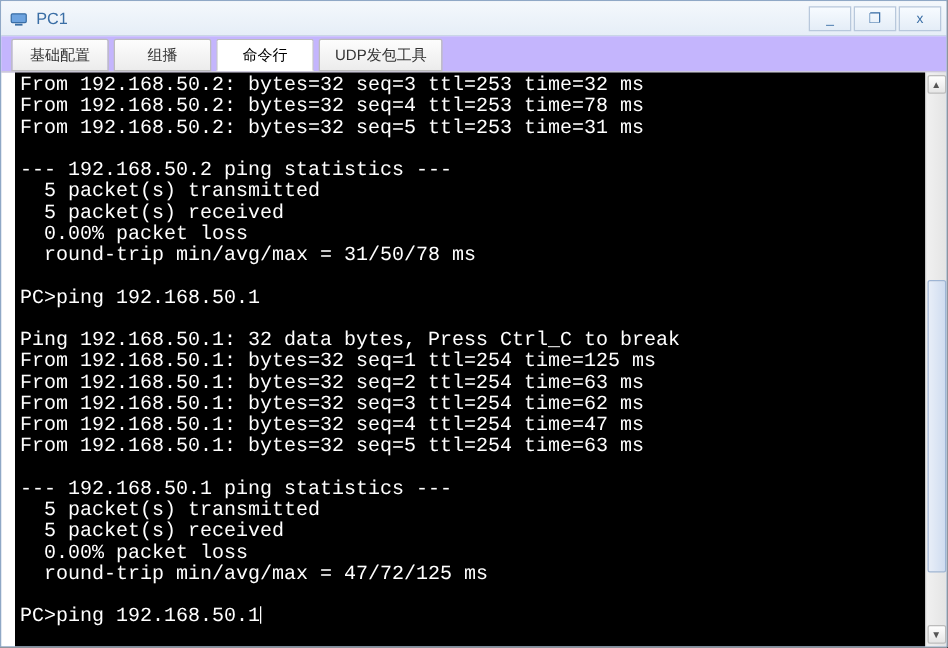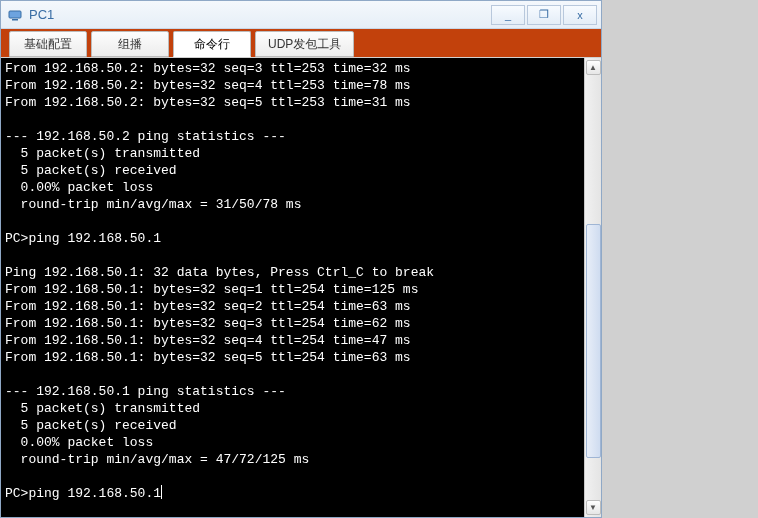--- a/index.html
+++ b/index.html
@@ -4,21 +4,21 @@
 <style>
   * { box-sizing: border-box; margin: 0; padding: 0; }
   body {
     font-family: "Microsoft YaHei", Arial, sans-serif;
     background: #d0d0d0;
     width: 758px;
     height: 518px;
     overflow: hidden;
   }
   .window {
-    width: 602px;
+    width: 758px;
     height: 518px;
     background: #fff;
     border: 1px solid #8fa8c6;
     display: flex;
     flex-direction: column;
   }
   .titlebar {
     height: 28px;
     background: linear-gradient(to bottom, #f4f8fc 0%, #e6eef7 100%);
     border-bottom: 1px solid #c9d6e6;
@@ -39,21 +39,21 @@
     width: 34px; height: 20px;
     border: 1px solid #b8c8dc;
     background: linear-gradient(to bottom,#f7fbff,#e4edf7);
     margin-left: 2px;
     display: flex; align-items: center; justify-content: center;
     font-size: 11px; color: #3a6ea5;
     cursor: pointer;
   }
   .tabbar {
     height: 29px;
-    background: #c2410c;
+    background: #c4b5fd;
     border-bottom: 1px solid #d0d0d0;
     display: flex;
     align-items: stretch;
     padding: 2px 8px 0 8px;
     gap: 4px;
   }
   .tab {
     min-width: 78px;
     padding: 0 12px;
     font-size: 12px;
@@ -74,25 +74,26 @@
   .terminal-wrap {
     flex: 1;
     position: relative;
     display: flex;
   }
   .terminal {
     flex: 1;
     background: #000;
     color: #fff;
     font-family: "Consolas","Courier New",monospace;
-    font-size: 13px;
+    font-size: 16px;
     line-height: 17px;
     padding: 2px 4px 4px 4px;
     white-space: pre;
     overflow: hidden;
+    margin-left: 11px;
   }
   .cursor {
     display: inline-block;
     width: 1px; height: 14px;
     background: #fff;
     vertical-align: -2px;
   }
   .vscroll {
     width: 17px;
     background: linear-gradient(to right,#f1f1f1,#e4e4e4);

